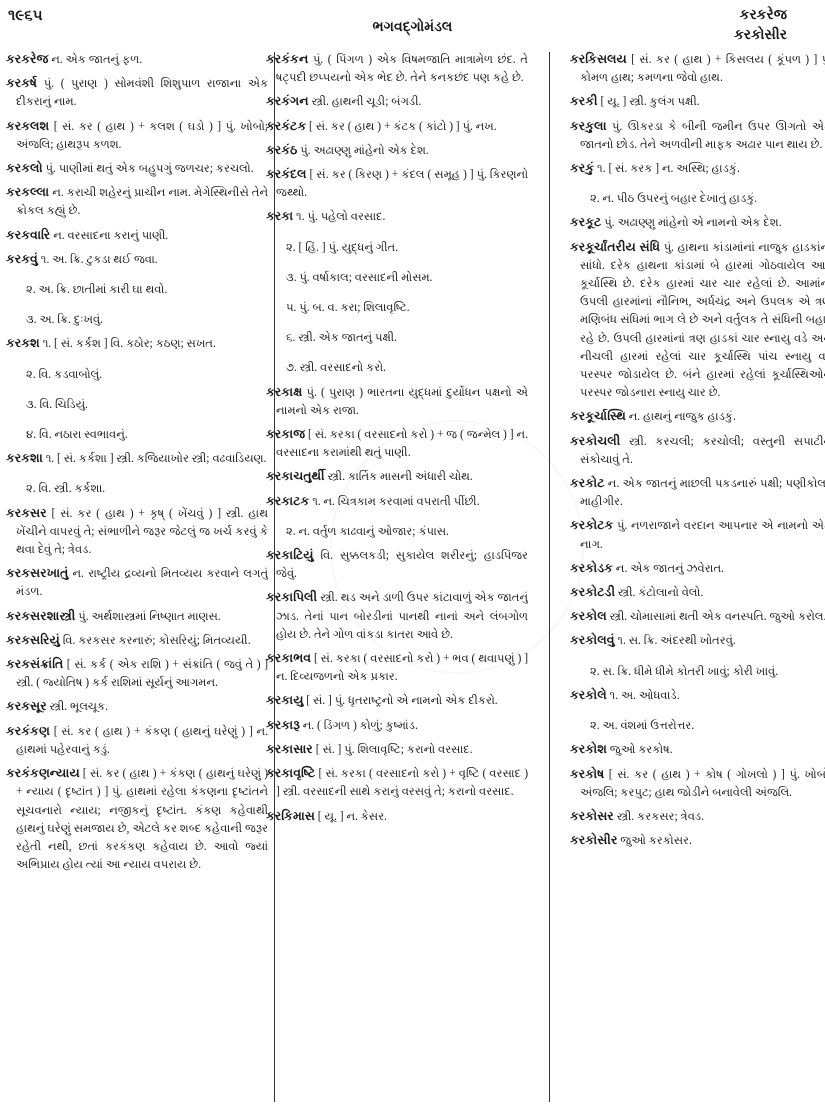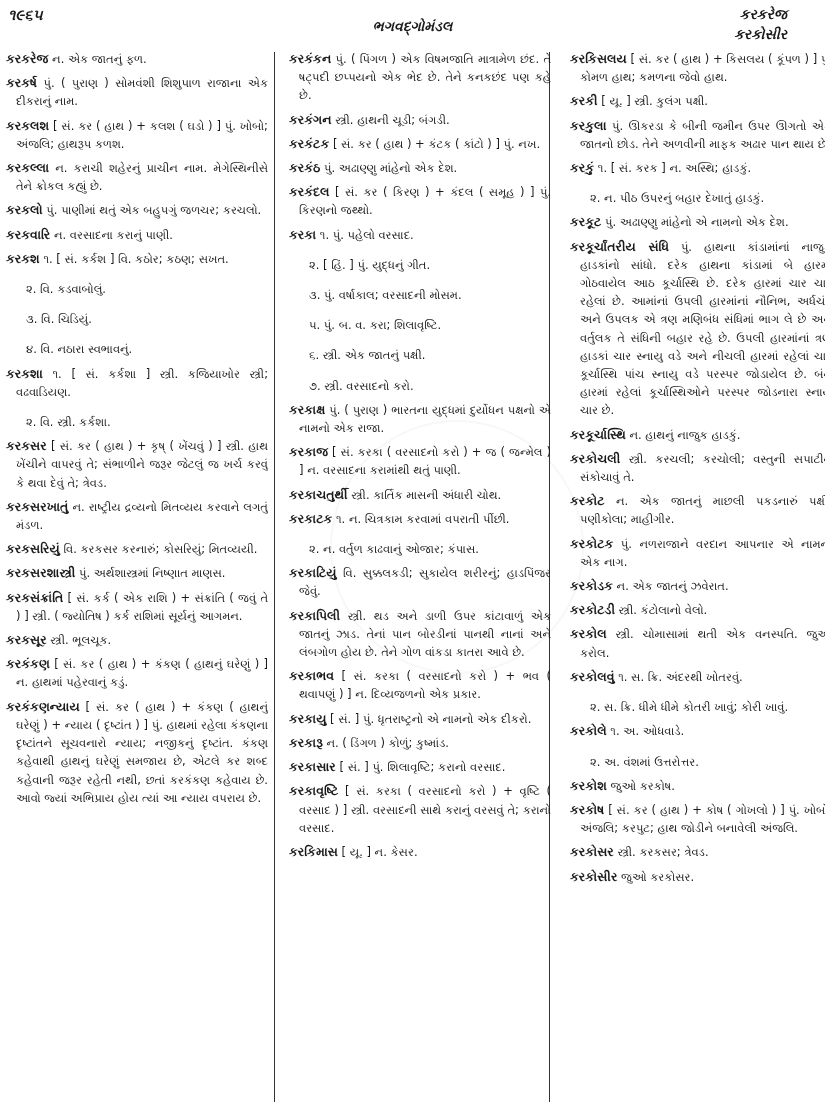--- a/index.html
+++ b/index.html
@@ -1,29 +1,29 @@
 <!DOCTYPE html>
 <html><head>
 <meta charset="utf-8">
 <style>
   html, body { margin:0; padding:0; background:#ffffff; }
   body { width:825px; height:1104px; overflow:hidden; position:relative;
          font-family:"DejaVu Sans", sans-serif; color:#1a1a1a; }
-  .header { position:absolute; top:0; left:0; width:795px; height:48px;font-style:italic; }
+  .header { position:absolute; top:0; left:0; width:795px; height:48px; }
   .pg { position:absolute; left:8px; top:6px; font-size:15px; font-weight:bold; }
   .title { position:absolute; left:0; width:825px; top:2px; text-align:center; font-size:14px; font-weight:bold;margin-top:16px; }
   .guide { position:absolute; right:8px; top:4px; text-align:right; font-size:14px; font-weight:bold; line-height:20px; }
   .cols { position:absolute; top:50px; left:0; width:825px; height:1050px; }
   .col { position:absolute; top:0; height:1050px; overflow:hidden; font-size:11.5px; line-height:18.2px; }
   .c1 { left:6px; width:262px; }
-  .c2 { left:289px; width:262px; }
+  .c2 { left:266px; width:262px; }
   .c3 { left:570px; width:262px; }
   .rule { position:absolute; top:52px; width:1px; height:1050px; background:#333; }
   .r1 { left:274px; } .r2 { left:549px; }
-  .entry { margin-bottom:6px; text-align:justify; padding-left:10px; text-indent:-10px; }
+  .entry { margin-bottom:6px; text-align:justify; padding-left:10px; text-indent:-10px;font-family:Liberation Serif, serif; }
   .hw { font-weight:bold; font-size:12.5px; }
   .sub { display:block; padding-left:10px; text-indent:0;margin-top:12px; }
   .wm { position:absolute; left:330px; top:420px; width:250px; height:250px; border-radius:50%;
         border:2px solid #f1f1f1; opacity:0.6; }
 </style>
 </head>
 <body>
 
 <div class="header">
   <span class="pg">૧૯૬૫</span>
@@ -36,29 +36,30 @@
 
 <div class="wm"></div>
 <div class="rule r1"></div>
 <div class="rule r2"></div>
 
 <div class="cols">
   <div class="col c1">
       <div class="entry"><span class="hw">કરકરેજ</span> <span>ન. એક જાતનું ફળ.</span></div>
       <div class="entry"><span class="hw">કરકર્ષ</span> <span>પું. ( પુરાણ ) સોમવંશી શિશુપાળ રાજાના એક દીકરાનું નામ.</span></div>
       <div class="entry"><span class="hw">કરકલશ</span> <span>[ સં. કર ( હાથ ) + કલશ ( ઘડો ) ] પું. ખોબો; અંજલિ; હાથરૂપ કળશ.</span></div>
+      <div class="entry"><span class="hw">કરકલો</span> <span>પું. પાણીમાં થતું એક બહુપગું જળચર; કરચલો.</span></div>
       <div class="entry"><span class="hw">કરકલ્લા</span> <span>ન. કરાચી શહેરનું પ્રાચીન નામ. મેગેસ્થિનીસે તેને ક્રોકલ કહ્યું છે.</span></div>
-      <div class="entry"><span class="hw">કરકલો</span> <span>પું. પાણીમાં થતું એક બહુપગું જળચર; કરચલો.</span></div>
       <div class="entry"><span class="hw">કરકવારિ</span> <span>ન. વરસાદના કરાનું પાણી.</span></div>
+      <div class="entry"><span class="hw">કરકવું</span> <span>૧. અ. ક્રિ. ટુકડા થઈ જવા.</span><span class="sub">૨. અ. ક્રિ. છાતીમાં કારી ઘા થવો.</span><span class="sub">૩. અ. ક્રિ. દુઃખવું.</span></div>
       <div class="entry"><span class="hw">કરકશ</span> <span>૧. [ સં. કર્કશ ] વિ. કઠોર; કઠણ; સખત.</span><span class="sub">૨. વિ. કડવાબોલું.</span><span class="sub">૩. વિ. ચિડિયું.</span><span class="sub">૪. વિ. નઠારા સ્વભાવનું.</span></div>
       <div class="entry"><span class="hw">કરકશા</span> <span>૧. [ સં. કર્કશા ] સ્ત્રી. કજિયાખોર સ્ત્રી; વઢવાડિયણ.</span><span class="sub">૨. વિ. સ્ત્રી. કર્કશા.</span></div>
       <div class="entry"><span class="hw">કરકસર</span> <span>[ સં. કર ( હાથ ) + કૃષ્ ( ખેંચવું ) ] સ્ત્રી. હાથ ખેંચીને વાપરવું તે; સંભાળીને જરૂર જેટલું જ ખર્ચ કરવું કે થવા દેવું તે; ત્રેવડ.</span></div>
       <div class="entry"><span class="hw">કરકસરખાતું</span> <span>ન. રાષ્ટ્રીય દ્રવ્યનો મિતવ્યય કરવાને લગતું મંડળ.</span></div>
+      <div class="entry"><span class="hw">કરકસરશાસ્ત્રી</span> <span>પું. અર્થશાસ્ત્રમાં નિષ્ણાત માણસ.</span></div>
       <div class="entry"><span class="hw">કરકસરિયું</span> <span>વિ. કરકસર કરનારું; કોસરિયું; મિતવ્યયી.</span></div>
-      <div class="entry"><span class="hw">કરકસરશાસ્ત્રી</span> <span>પું. અર્થશાસ્ત્રમાં નિષ્ણાત માણસ.</span></div>
       <div class="entry"><span class="hw">કરકસંક્રાંતિ</span> <span>[ સં. કર્ક ( એક રાશિ ) + સંક્રાંતિ ( જવું તે ) ] સ્ત્રી. ( જ્યોતિષ ) કર્ક રાશિમાં સૂર્યનું આગમન.</span></div>
       <div class="entry"><span class="hw">કરકસૂર</span> <span>સ્ત્રી. ભૂલચૂક.</span></div>
       <div class="entry"><span class="hw">કરકંકણ</span> <span>[ સં. કર ( હાથ ) + કંકણ ( હાથનું ઘરેણું ) ] ન. હાથમાં પહેરવાનું કડું.</span></div>
       <div class="entry"><span class="hw">કરકંકણન્યાય</span> <span>[ સં. કર ( હાથ ) + કંકણ ( હાથનું ઘરેણું ) + ન્યાય ( દૃષ્ટાંત ) ] પું. હાથમાં રહેલા કંકણના દૃષ્ટાંતને સૂચવનારો ન્યાય; નજીકનું દૃષ્ટાંત. કંકણ કહેવાથી હાથનું ઘરેણું સમજાય છે, એટલે કર શબ્દ કહેવાની જરૂર રહેતી નથી, છતાં કરકંકણ કહેવાય છે. આવો જ્યાં અભિપ્રાય હોય ત્યાં આ ન્યાય વપરાય છે.</span></div>
     </div>
   <div class="col c2">
       <div class="entry"><span class="hw">કરકંકન</span> <span>પું. ( પિંગળ ) એક વિષમજાતિ માત્રામેળ છંદ. તે ષટ્પદી છપ્પયનો એક ભેદ છે. તેને કનકછંદ પણ કહે છે.</span></div>
       <div class="entry"><span class="hw">કરકંગન</span> <span>સ્ત્રી. હાથની ચૂડી; બંગડી.</span></div>
       <div class="entry"><span class="hw">કરકંટક</span> <span>[ સં. કર ( હાથ ) + કંટક ( કાંટો ) ] પું. નખ.</span></div>
       <div class="entry"><span class="hw">કરકંઠ</span> <span>પું. અઢાણ્ણુ માંહેનો એક દેશ.</span></div>

